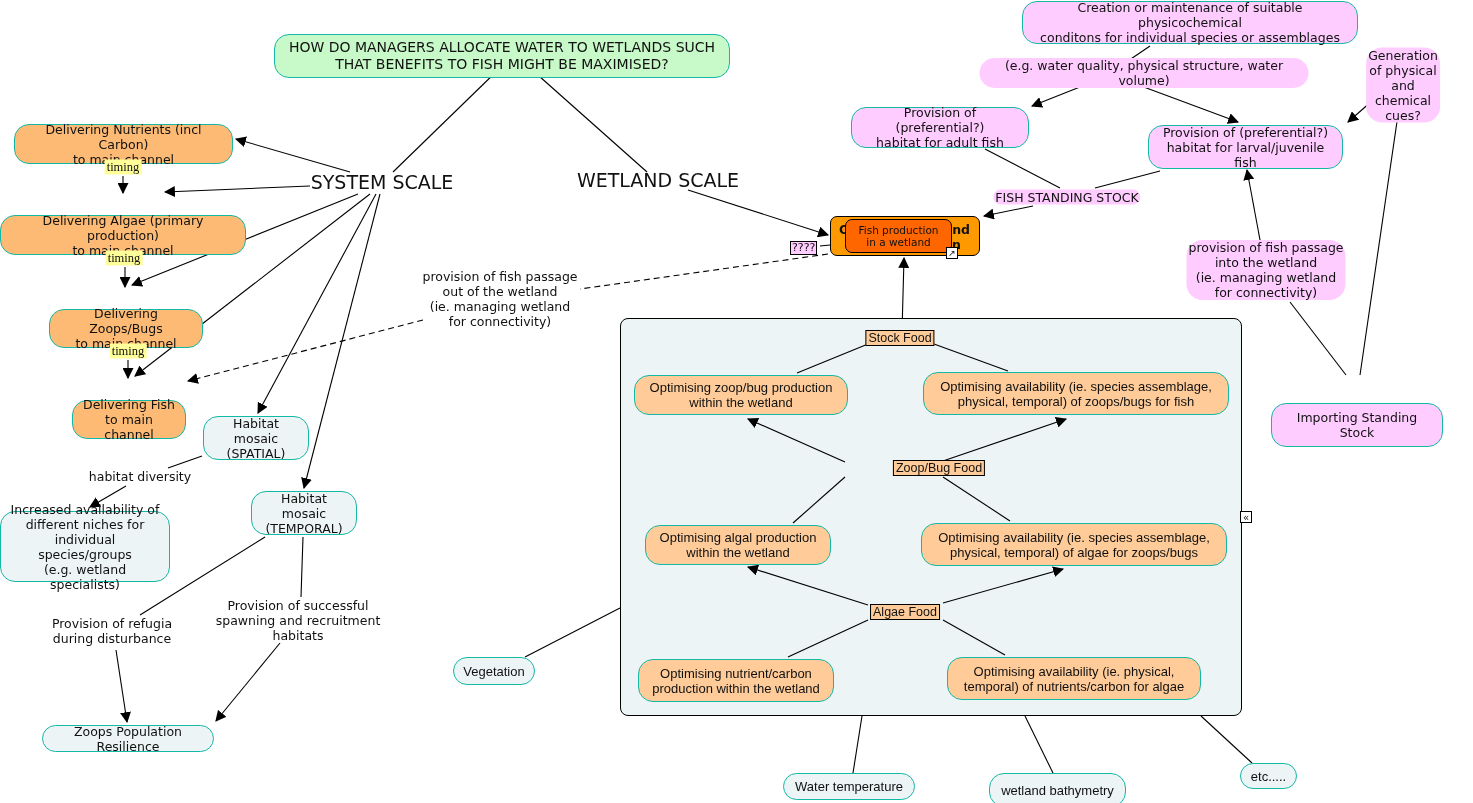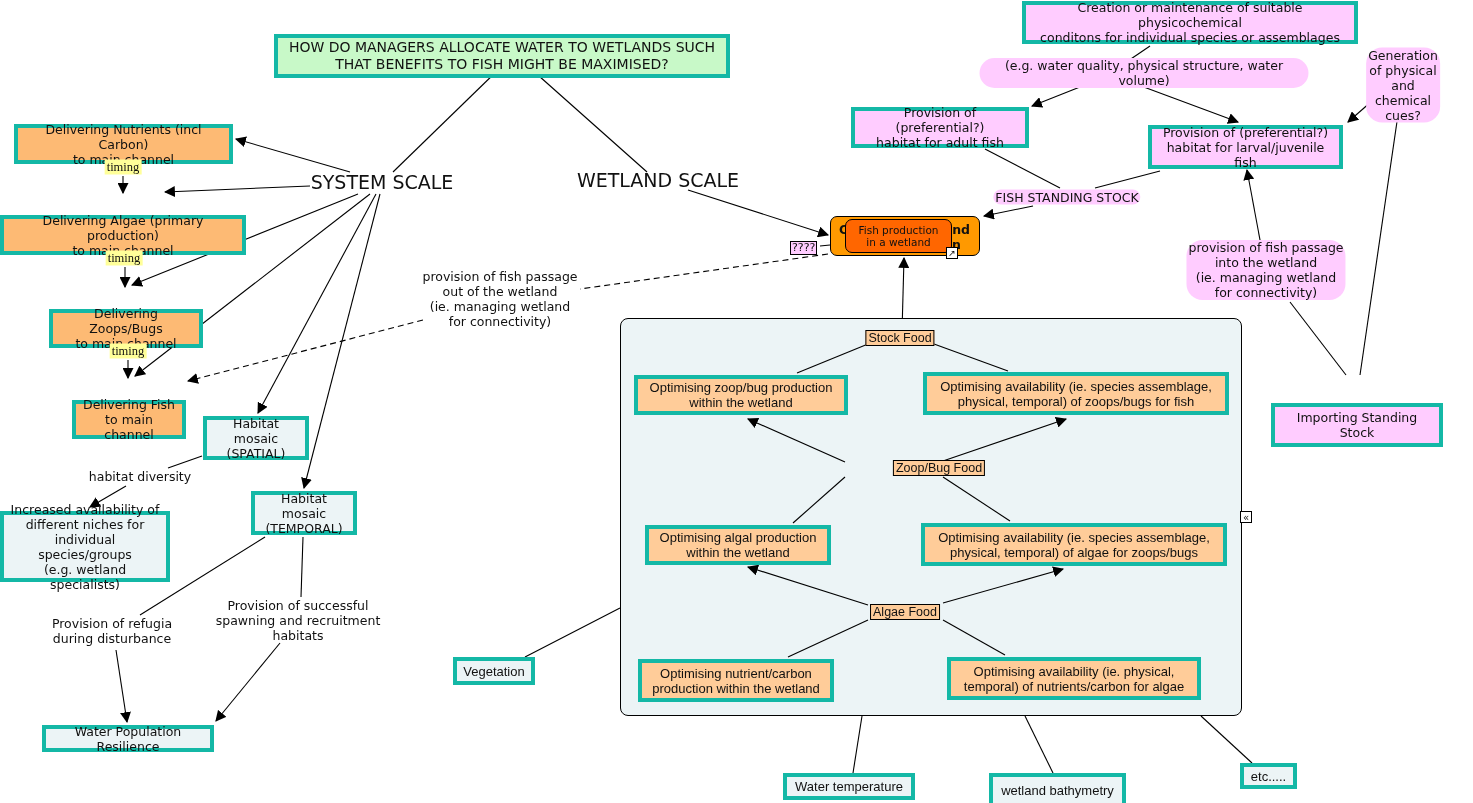--- a/index.html
+++ b/index.html
@@ -1,19 +1,19 @@
 <!DOCTYPE html>
 <html><head>
 <meta charset="utf-8">
 <style>
   html, body { margin:0; padding:0; background:#ffffff; }
   body { width:1473px; height:803px; position:relative; overflow:hidden;
          font-family:"DejaVu Sans", "Liberation Sans", sans-serif; color:#111; }
   #links { position:absolute; left:0; top:0; width:1473px; height:803px; }
-  .node { position:absolute; box-sizing:border-box; border:4px solid #14b8a6; border-radius:0;
+  .node { position:absolute; box-sizing:border-box; border:1px solid #14b8a6; border-radius:15px;
           display:flex; align-items:center; justify-content:center; text-align:center;
           font-size:12.5px; line-height:15px; white-space:pre-line; padding:2px 6px; }
   .yellow { background:#fdba74;margin-top:20px; }
   .green  { background:#c8f9c8; font-size:14px; line-height:17px; }
   .pink   { background:#ffccff; }
   .blue   { background:#ecf4f6; }
   .peach  { background:#ffcc99; font-family:"Liberation Sans", sans-serif; font-size:13px; }
   .lbl { position:absolute; text-align:center; white-space:pre-line; font-size:12.5px; line-height:15px;
          transform:translate(-50%,-50%); }
   .lbl.y { background:#ffff99; padding:0 2px;font-family:Liberation Serif, serif; }
@@ -125,21 +125,21 @@
 different niches for
 individual species/groups
 (e.g. wetland specialists)</div>
 <div class="node blue" style="left:251px;top:491px;width:106px;height:44px;">Habitat mosaic
 (TEMPORAL)</div>
 <div class="lbl" style="left:112px;top:631px;">Provision of refugia
 during disturbance</div>
 <div class="lbl" style="left:298px;top:620px;">Provision of successful
 spawning and recruitment
 habitats</div>
-<div class="node blue" style="left:42px;top:725px;width:172px;height:27px;">Water Population Resilience</div>
+<div class="node blue" style="left:42px;top:725px;width:172px;height:27px;">Zoops Population Resilience</div>
 
 <div class="fish-outer">
   <span class="c1">O</span>
   <span class="c2">nd</span>
   <span class="c3">n</span>
 </div>
 <div class="fish-inner">Fish production
 in a wetland</div>
 <div class="link-icon">↗</div>
 <div class="qq">????</div>

